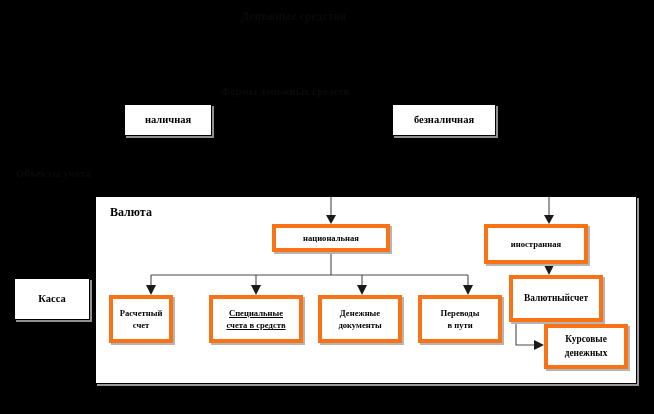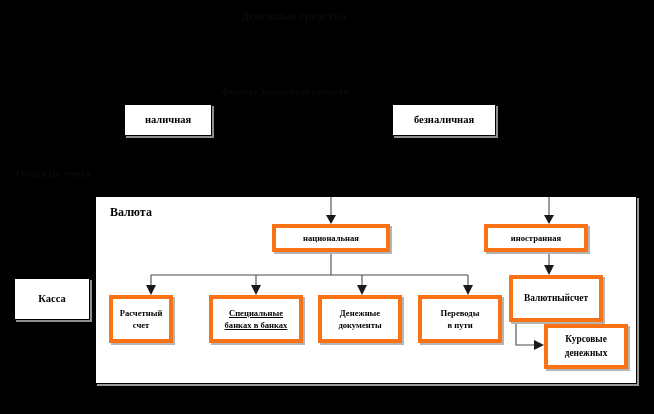--- a/index.html
+++ b/index.html
@@ -157,32 +157,32 @@
       <polygon class="wirehead" points="448,68 458,68 453,78"></polygon>
 
       <path class="wire" d="M 420 125 L 420 148 L 438 148"></path>
       <polygon class="wirehead" points="438,143 438,153 448,148"></polygon>
     </svg>
 
     <div class="pbox" style="left:176px; top:27px; width:118px; height:28px;">
       <span>национальная</span>
     </div>
 
-    <div class="pbox" style="left:388px; top:27px; width:104px; height:28px;">
+    <div class="pbox" style="left:388px; top:27px; width:104px; height:40px;">
       <span>иностранная</span>
     </div>
 
     <div class="pbox" style="left:13px; top:98px; width:64px; height:48px; flex-direction:column;">
       <span>Расчетный</span>
       <span>счет</span>
     </div>
 
     <div class="pbox" style="left:113px; top:98px; width:94px; height:48px; flex-direction:column;text-decoration:underline;">
       <span>Специальные</span>
-      <span>банках в банках</span>
+      <span>счета в средств</span>
     </div>
 
     <div class="pbox" style="left:222px; top:98px; width:84px; height:48px; flex-direction:column;">
       <span>Денежные</span>
       <span>документы</span>
     </div>
 
     <div class="pbox" style="left:322px; top:98px; width:84px; height:48px; flex-direction:column;">
       <span>Переводы</span>
       <span>в пути</span>

